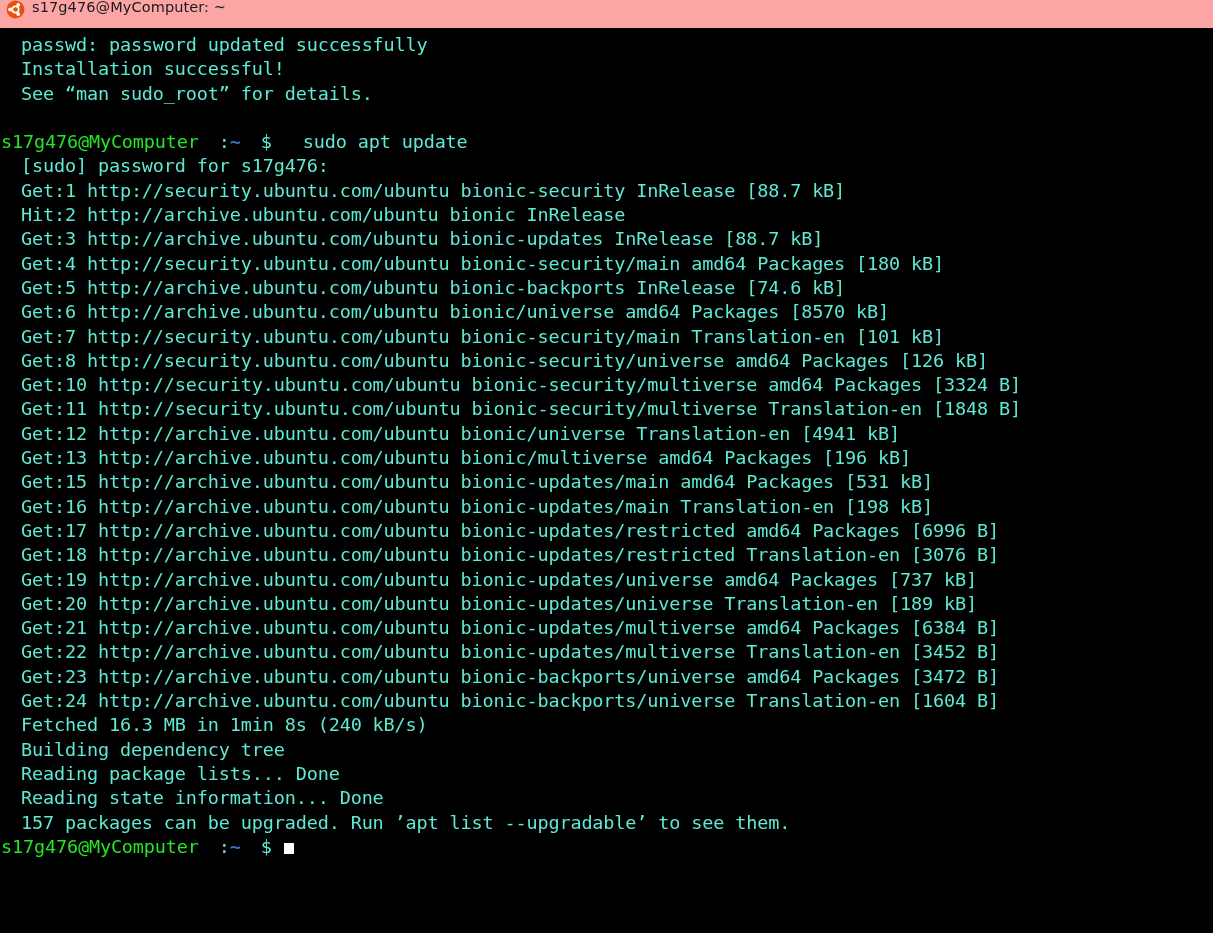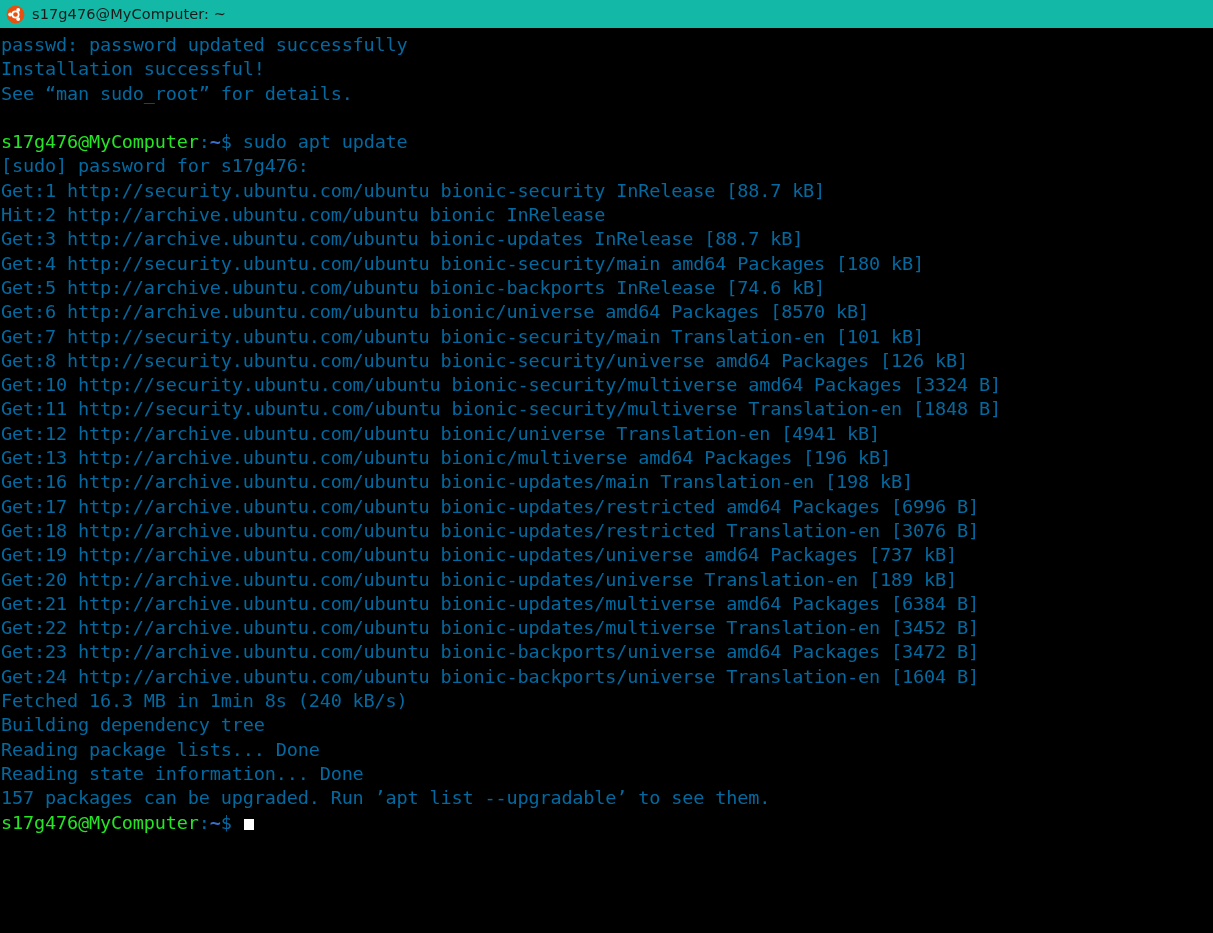--- a/index.html
+++ b/index.html
@@ -21,23 +21,22 @@
     display: flex;
     flex-direction: column;
     background: #000000;
     position: relative;
   }
 
   
   #titlebar {
     height: 28px;
     min-height: 28px;
-    background: #14b8a6;
+    background: #fca5a5;
     display: flex;
-    align-items: center;
     padding-left: 6px;
     box-sizing: border-box;
     user-select: none;
   }
   #titlebar .ubuntu-logo {
     width: 19px;
     height: 19px;
     flex: 0 0 19px;
     margin-right: 7px;
     display: block;
@@ -71,21 +70,21 @@
     letter-spacing: -0.15px;
   }
   .tline {
     white-space: pre;
     height: 24.3px;
     font-size: 18.5px;
     line-height: 24.3px;
   }
   .tline.blank { color: transparent; }
 
-  .c-white  { color: #0369a1; }
+  .c-white  { color: #5eead4; margin-left: 20px; }
   .c-green  { color: #25e525; font-weight: normal; }
   .c-blue   { color: #3a6ec9; font-weight: bold; }
 
   .cursor {
     display: inline-block;
     width: 10px;
     height: 11px;
     background: #ffffff;
     vertical-align: -1px;
     margin-left: 1px;
@@ -120,20 +119,21 @@
       <div class="tline c-white">Get:3 http://archive.ubuntu.com/ubuntu bionic-updates InRelease [88.7 kB]</div>
       <div class="tline c-white">Get:4 http://security.ubuntu.com/ubuntu bionic-security/main amd64 Packages [180 kB]</div>
       <div class="tline c-white">Get:5 http://archive.ubuntu.com/ubuntu bionic-backports InRelease [74.6 kB]</div>
       <div class="tline c-white">Get:6 http://archive.ubuntu.com/ubuntu bionic/universe amd64 Packages [8570 kB]</div>
       <div class="tline c-white">Get:7 http://security.ubuntu.com/ubuntu bionic-security/main Translation-en [101 kB]</div>
       <div class="tline c-white">Get:8 http://security.ubuntu.com/ubuntu bionic-security/universe amd64 Packages [126 kB]</div>
       <div class="tline c-white">Get:10 http://security.ubuntu.com/ubuntu bionic-security/multiverse amd64 Packages [3324 B]</div>
       <div class="tline c-white">Get:11 http://security.ubuntu.com/ubuntu bionic-security/multiverse Translation-en [1848 B]</div>
       <div class="tline c-white">Get:12 http://archive.ubuntu.com/ubuntu bionic/universe Translation-en [4941 kB]</div>
       <div class="tline c-white">Get:13 http://archive.ubuntu.com/ubuntu bionic/multiverse amd64 Packages [196 kB]</div>
+      <div class="tline c-white">Get:15 http://archive.ubuntu.com/ubuntu bionic-updates/main amd64 Packages [531 kB]</div>
       <div class="tline c-white">Get:16 http://archive.ubuntu.com/ubuntu bionic-updates/main Translation-en [198 kB]</div>
       <div class="tline c-white">Get:17 http://archive.ubuntu.com/ubuntu bionic-updates/restricted amd64 Packages [6996 B]</div>
       <div class="tline c-white">Get:18 http://archive.ubuntu.com/ubuntu bionic-updates/restricted Translation-en [3076 B]</div>
       <div class="tline c-white">Get:19 http://archive.ubuntu.com/ubuntu bionic-updates/universe amd64 Packages [737 kB]</div>
       <div class="tline c-white">Get:20 http://archive.ubuntu.com/ubuntu bionic-updates/universe Translation-en [189 kB]</div>
       <div class="tline c-white">Get:21 http://archive.ubuntu.com/ubuntu bionic-updates/multiverse amd64 Packages [6384 B]</div>
       <div class="tline c-white">Get:22 http://archive.ubuntu.com/ubuntu bionic-updates/multiverse Translation-en [3452 B]</div>
       <div class="tline c-white">Get:23 http://archive.ubuntu.com/ubuntu bionic-backports/universe amd64 Packages [3472 B]</div>
       <div class="tline c-white">Get:24 http://archive.ubuntu.com/ubuntu bionic-backports/universe Translation-en [1604 B]</div>
       <div class="tline c-white">Fetched 16.3 MB in 1min 8s (240 kB/s)</div>

